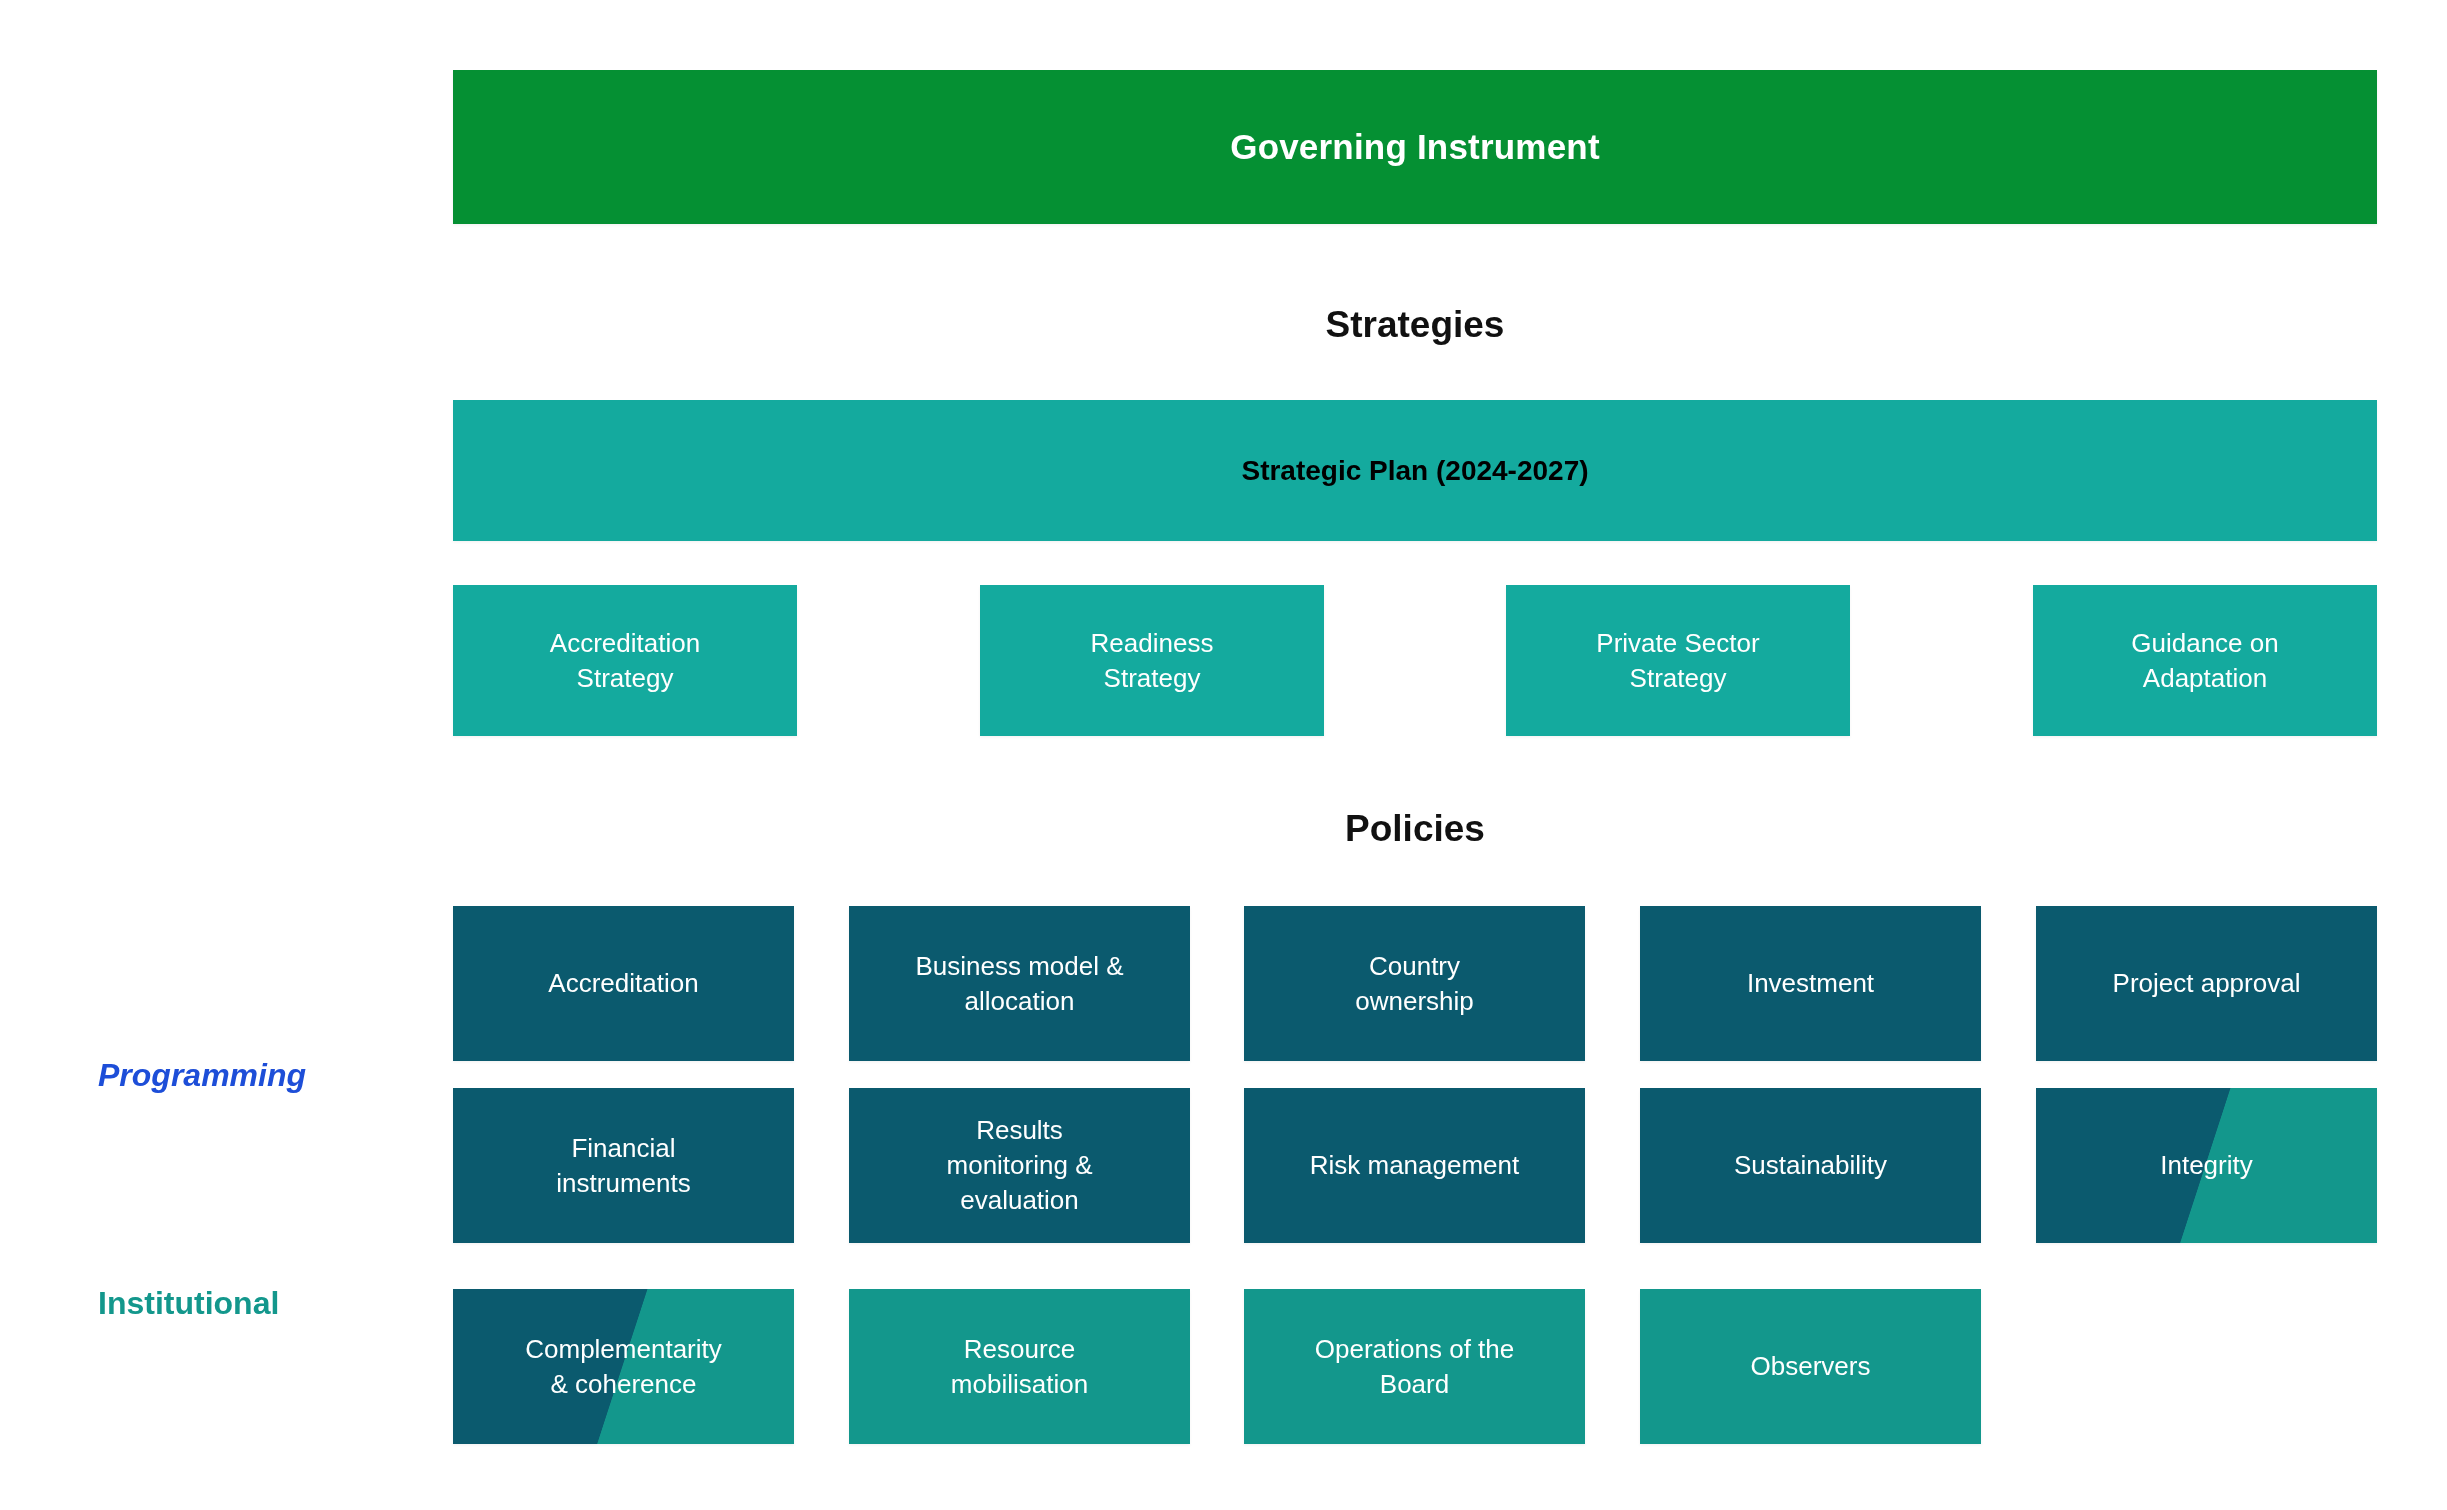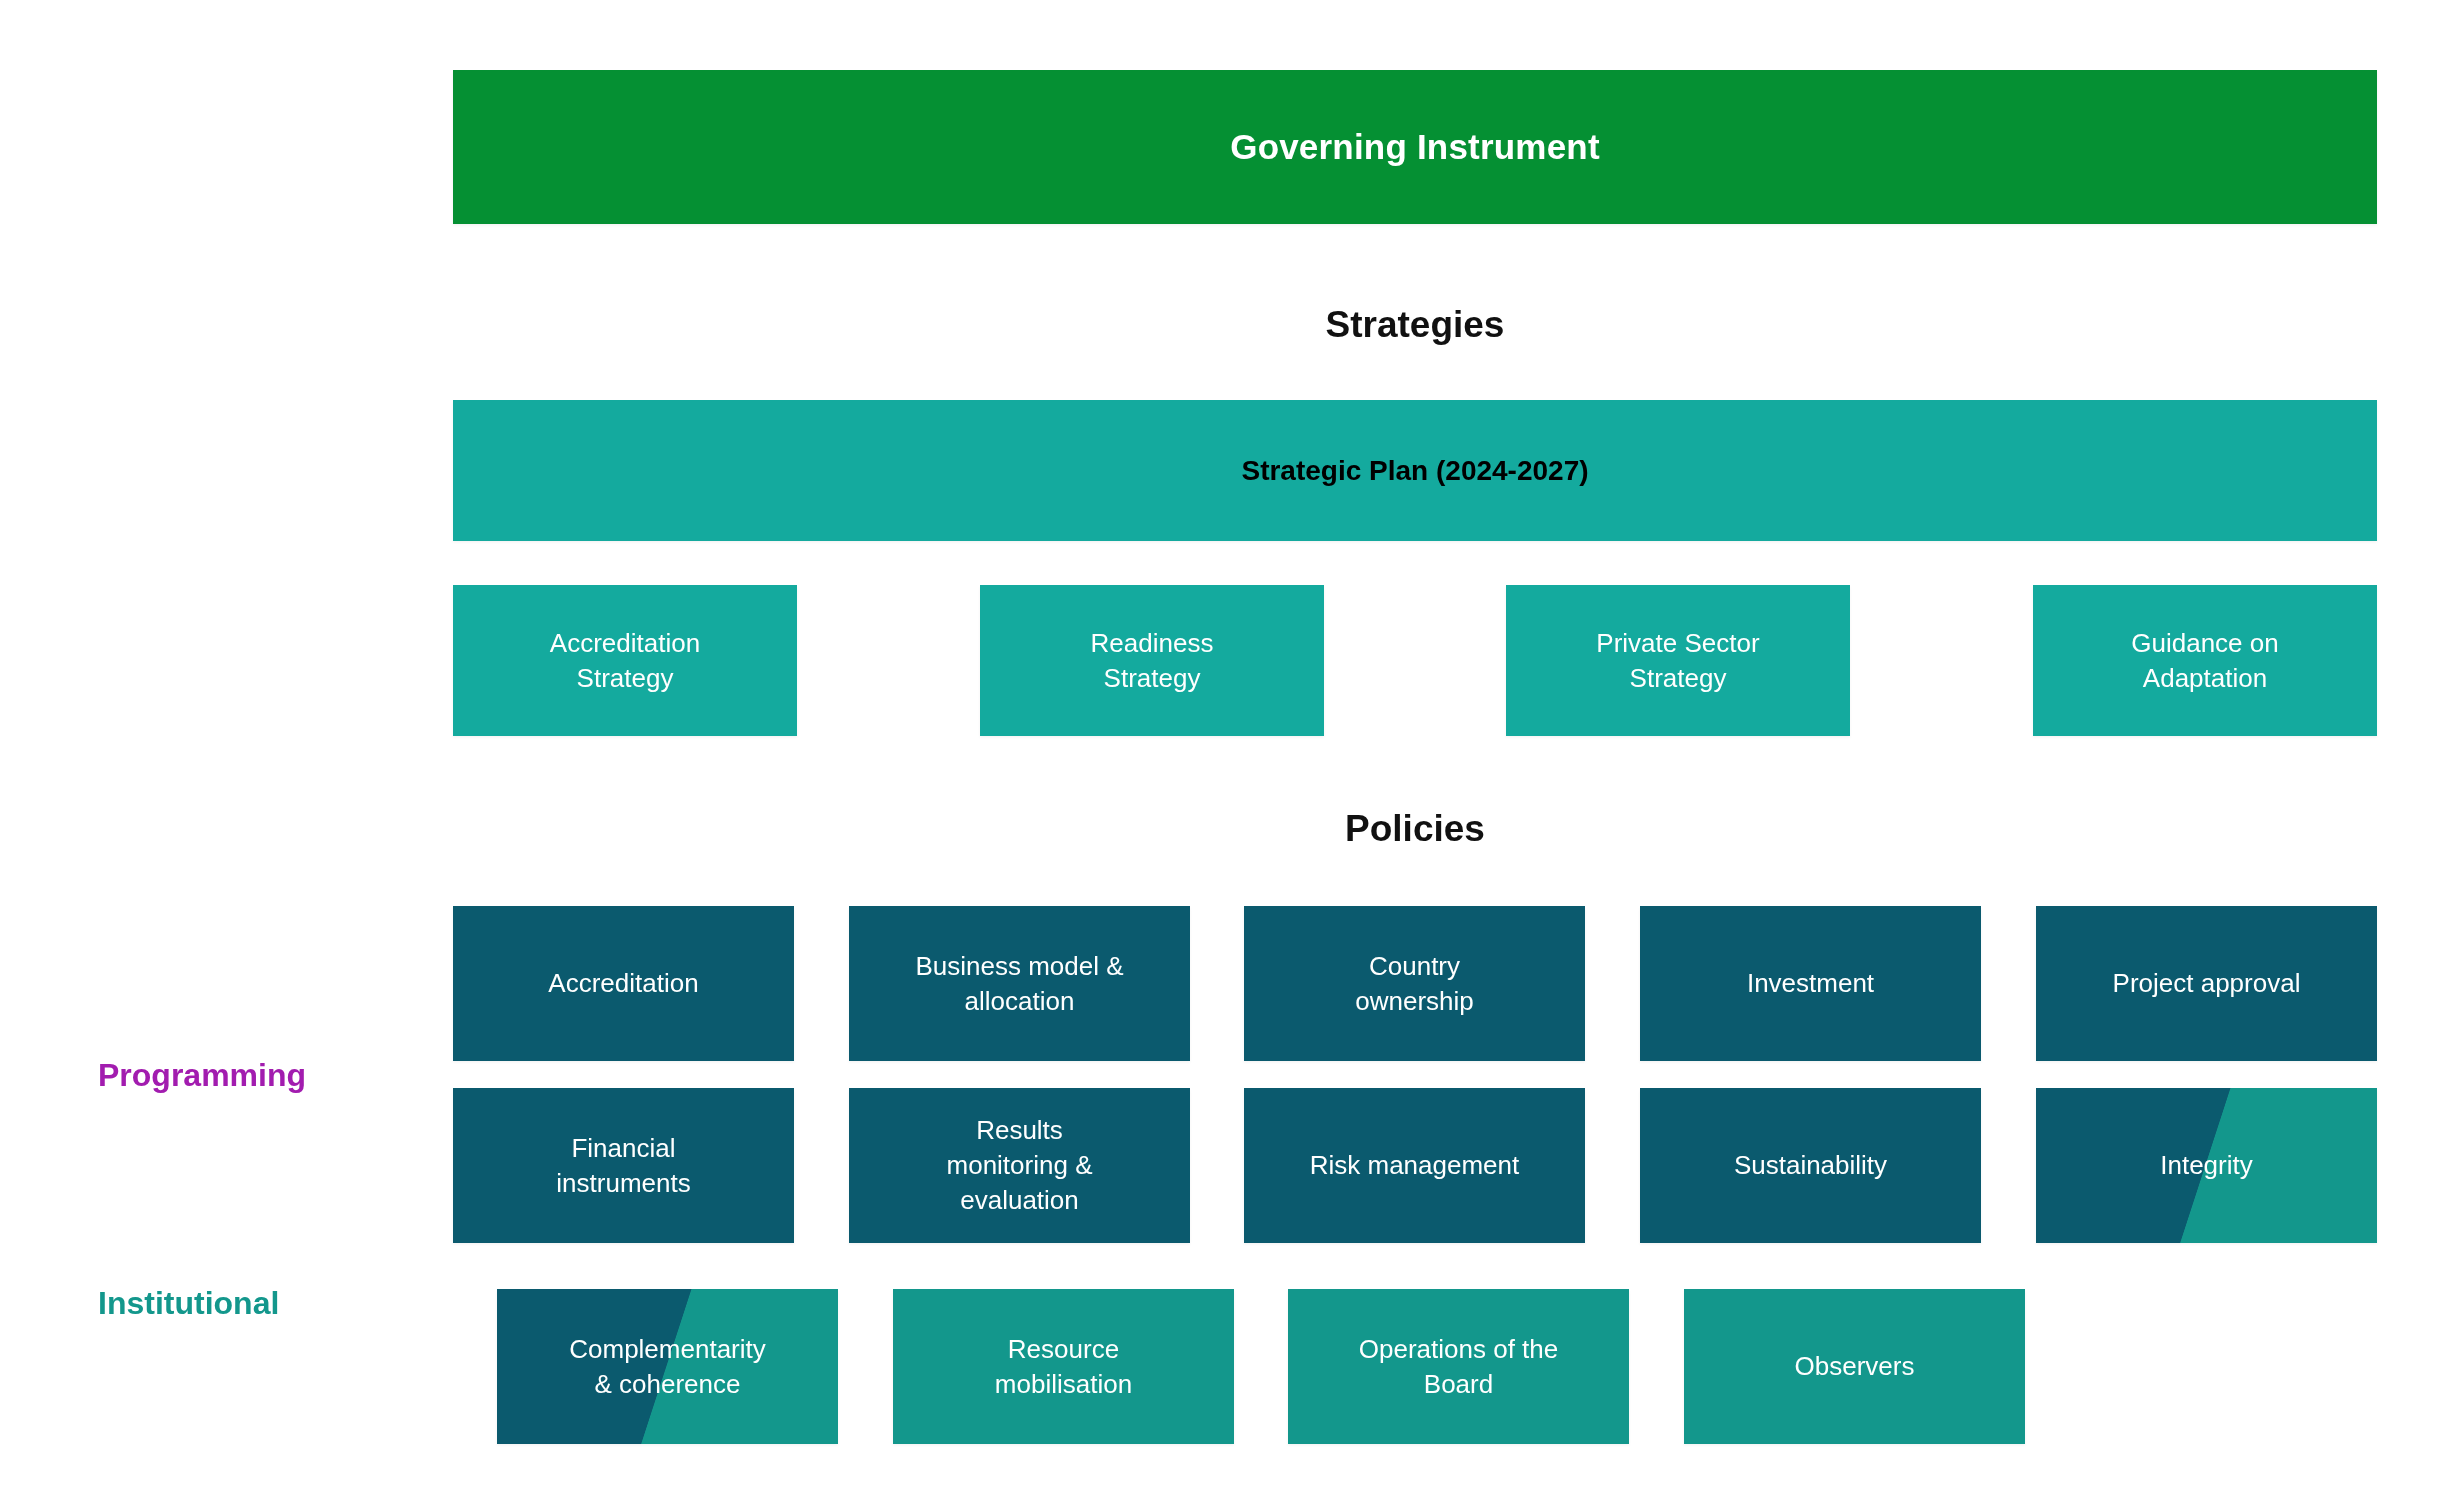--- a/index.html
+++ b/index.html
@@ -116,21 +116,20 @@
     width: 1924px;
   }
   .policy-row {
     position: relative;
     height: 155px;
     margin-bottom: 27px;
   }
   .policy-row.row-institutional {
     margin-top: 46px;
     margin-bottom: 0;
-    margin-left: 44px;
   }
   .policy-box {
     position: absolute;
     top: 0;
     width: 341px;
     height: 155px;
     display: flex;
     align-items: center;
     justify-content: center;
     text-align: center;
@@ -166,21 +165,22 @@
   .axis-label {
     position: absolute;
     left: 98px;
     width: 315px;
     font-size: 32px;
     font-weight: bold;
     text-align: left;
   }
   .axis-label-programming {
     top: 1057px;
-    color: #a21caf;
+    color: #1d4ed8;
+    font-style: italic;
   }
   .axis-label-institutional {
     top: 1285px;
     color: #13978c;
   }
 </style>
 </head>
 <body>
 
 <div class="canvas">

